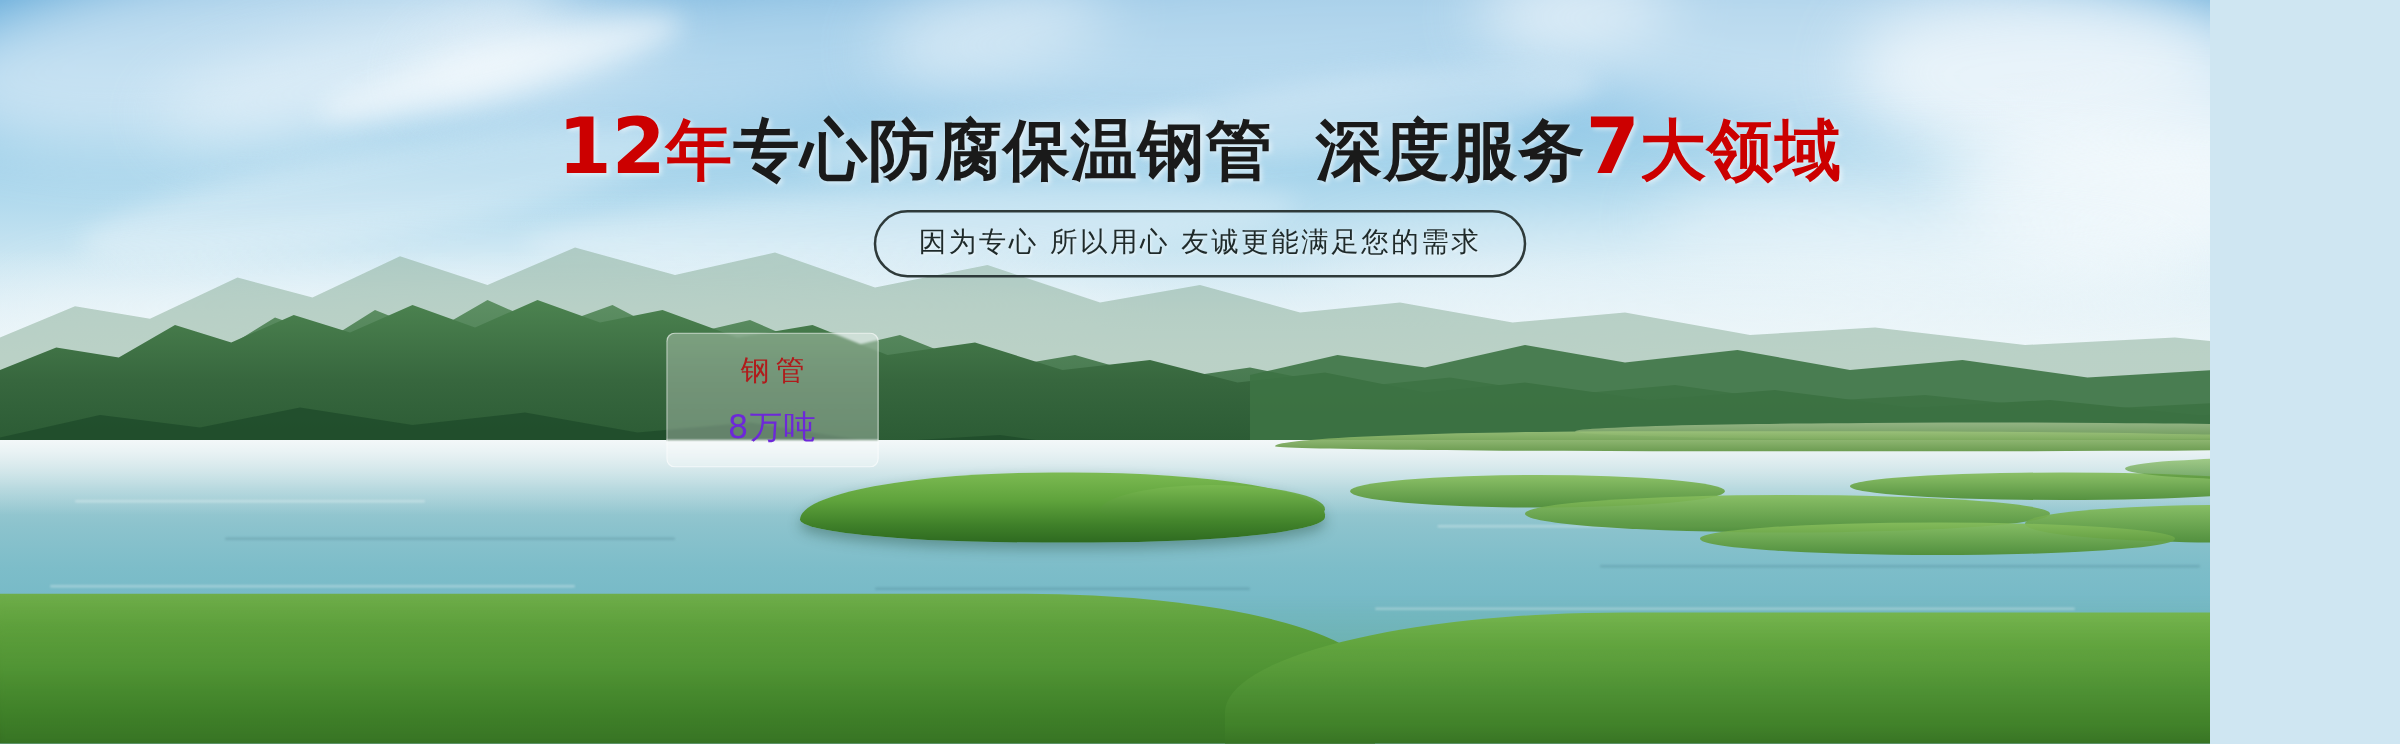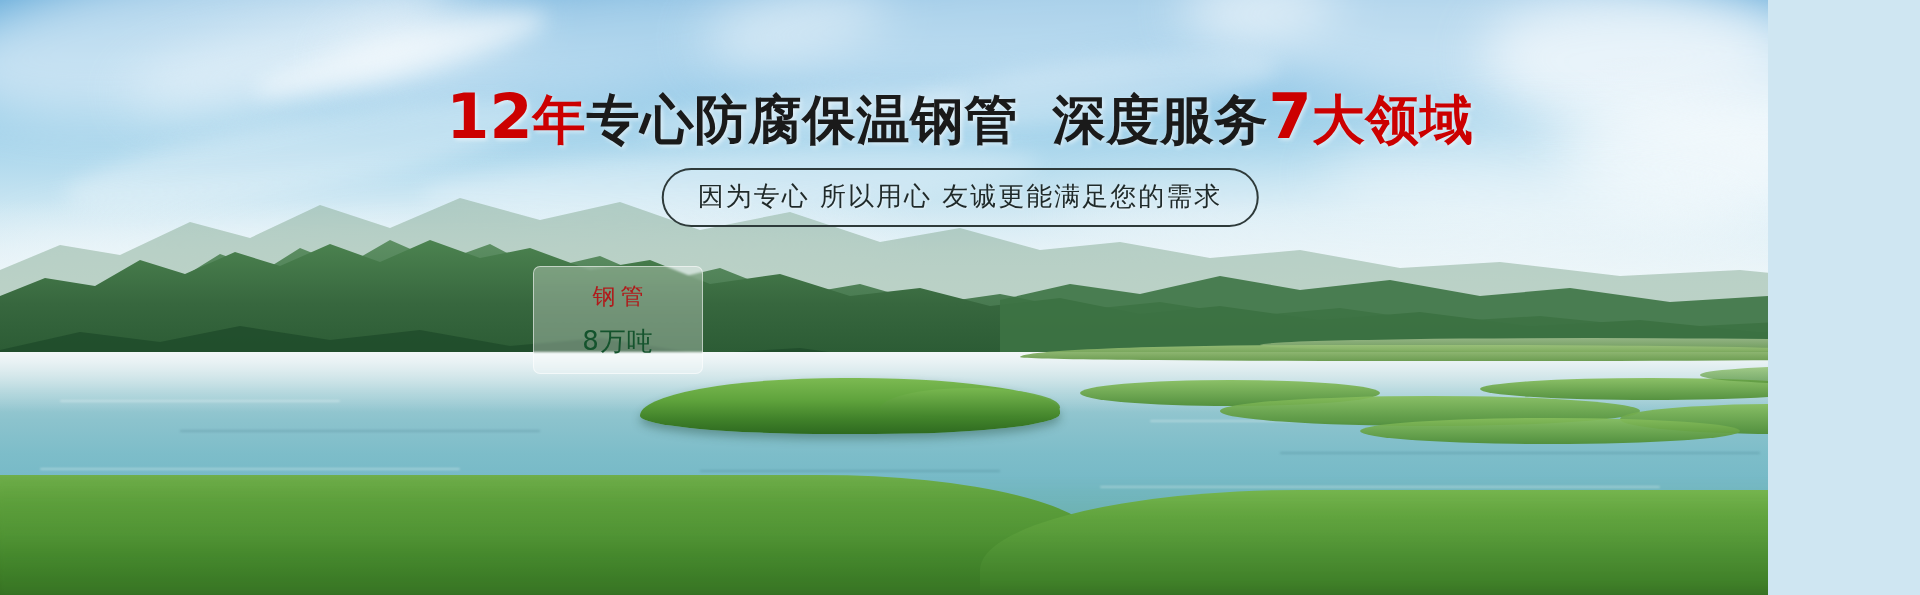--- a/index.html
+++ b/index.html
@@ -158,21 +158,21 @@
   .headline .red{
     color:#cc0000;
   }
   .headline .gap{display:inline-block;width:34px;}
 
   .subpill{
     position:absolute;left:50%;top:168px;transform:translateX(-50%);
     border:2px solid #2e3a3a;
     border-radius:30px;
     padding:9px 34px 11px 34px;
-    font-size:26px;
+    font-size:22px;
     letter-spacing:2px;
     color:#1f2a2a;
     white-space:nowrap;
     font-family:"DejaVu Sans","Liberation Sans",sans-serif;
     background:rgba(255,255,255,0.04);
     text-shadow:1px 1px 2px rgba(255,255,255,.5);
   }
 
   .cards{
     position:absolute;left:533px;top:266px;
@@ -186,21 +186,21 @@
     display:flex;flex-direction:column;align-items:center;justify-content:center;
     backdrop-filter:blur(1px);
   }
   .card .label{
     font-size:23px;color:#b01b1b;letter-spacing:5px;
     font-family:"DejaVu Sans","Liberation Sans",sans-serif;
     margin-bottom:12px;
     text-indent:5px;
   }
   .card .value{
-    font-size:26px;color:#14532d;letter-spacing:1px;
+    font-size:26px;color:#6d28d9;letter-spacing:1px;
     font-family:"DejaVu Sans","Liberation Sans",sans-serif;
   }
   .card .value sup{font-size:15px;vertical-align:super;}
 </style>
 </head>
 <body>
 
 <div class="banner">
 
   <div class="sky">

